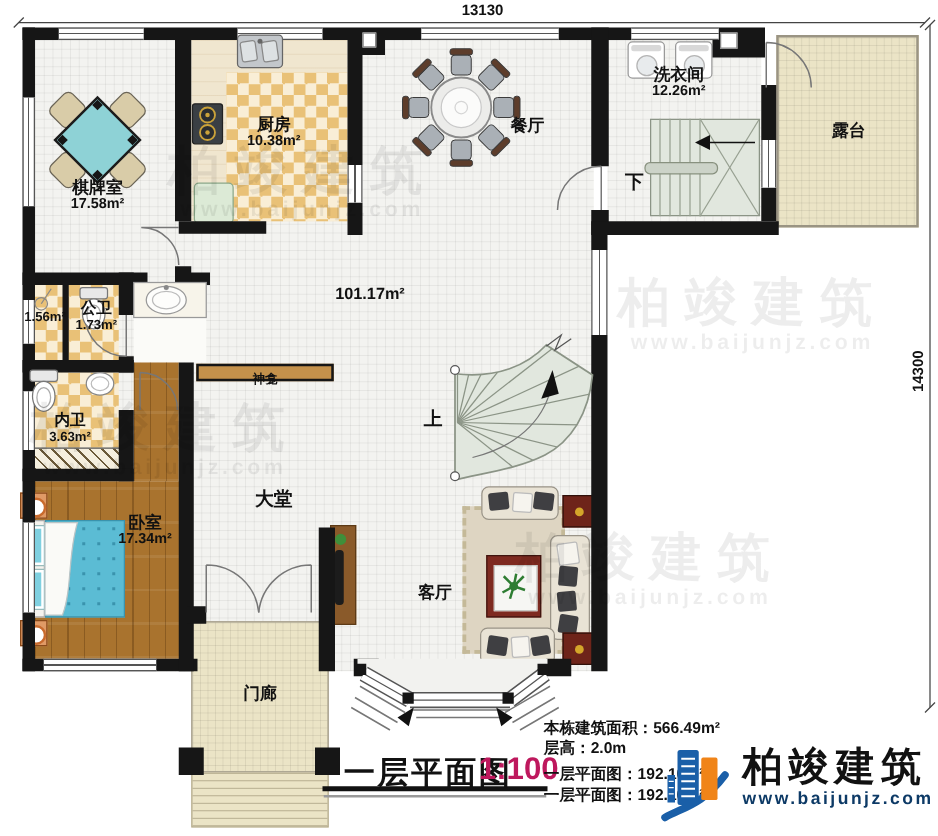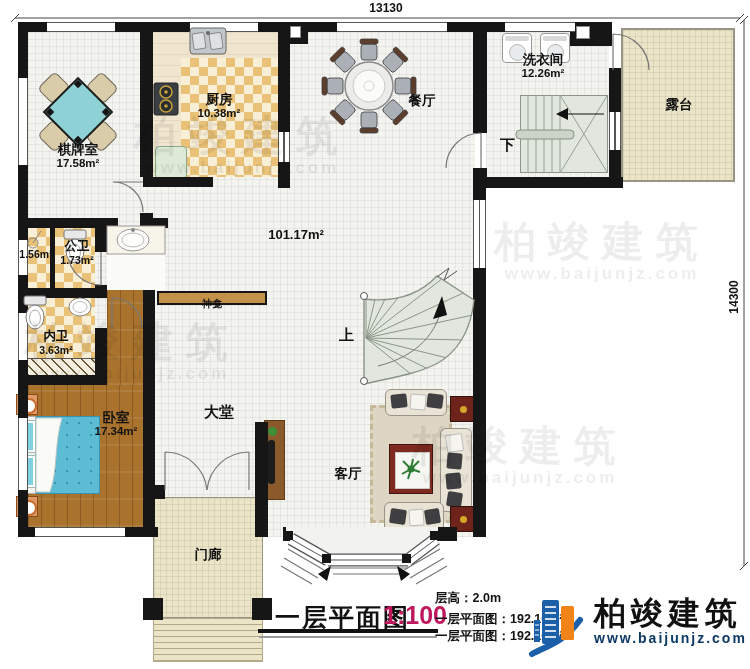--- a/index.html
+++ b/index.html
@@ -396,21 +396,21 @@
     <div class="rarea" style="font-size:10.5px;">1.73m²</div>
   </div>
   <div class="rlabel" style="left:56px;top:329px;">
     <div class="rname" style="font-size:12.5px;">内卫</div>
     <div class="rarea" style="font-size:10.5px;">3.63m²</div>
   </div>
   <div class="rlabel" style="left:116px;top:410px;">
     <div class="rname">卧室</div>
     <div class="rarea">17.34m²</div>
   </div>
-  <div class="rlabel" style="left:219px;top:404px;">
+  <div class="rlabel" style="left:219px;top:392px;">
     <div class="rname" style="font-size:15px;">大堂</div>
   </div>
   <div class="rlabel" style="left:296px;top:228px;">
     <div class="rarea" style="font-size:13px;">101.17m²</div>
   </div>
   <div class="rlabel" style="left:348px;top:466px;">
     <div class="rname">客厅</div>
   </div>
   <div class="rlabel" style="left:208px;top:547px;">
     <div class="rname">门廊</div>
@@ -436,20 +436,23 @@
   <div class="wm" style="left:520px;top:456px;">
     <div class="wm-big">柏竣建筑</div>
     <div class="wm-small">www.baijunjz.com</div>
   </div>
 
   <div class="tb-title" style="left:275px;top:601px;">一层平面图</div>
   <div class="tb-scale" style="left:383px;top:601px;">1:100</div>
   <div class="abs" style="left:258px;top:629px;width:180px;height:4px;background:#111;"></div>
   <div class="abs" style="left:259px;top:636px;width:178px;height:2px;background:#999;"></div>
 
+  <div class="tb-line" style="left:435px;top:574px;">
+    <span>本栋建筑面积：</span><span>566.49m²</span>
+  </div>
   <div class="tb-line" style="left:435px;top:590px;">
     <span>层高：</span><span>2.0m</span>
   </div>
   <div class="tb-line" style="left:435px;top:611px;">
     <span>一层平面图：</span><span>192.10m²</span>
   </div>
   <div class="tb-line" style="left:435px;top:628px;">
     <span>一层平面图：</span><span>192.10m²</span>
   </div>
 

